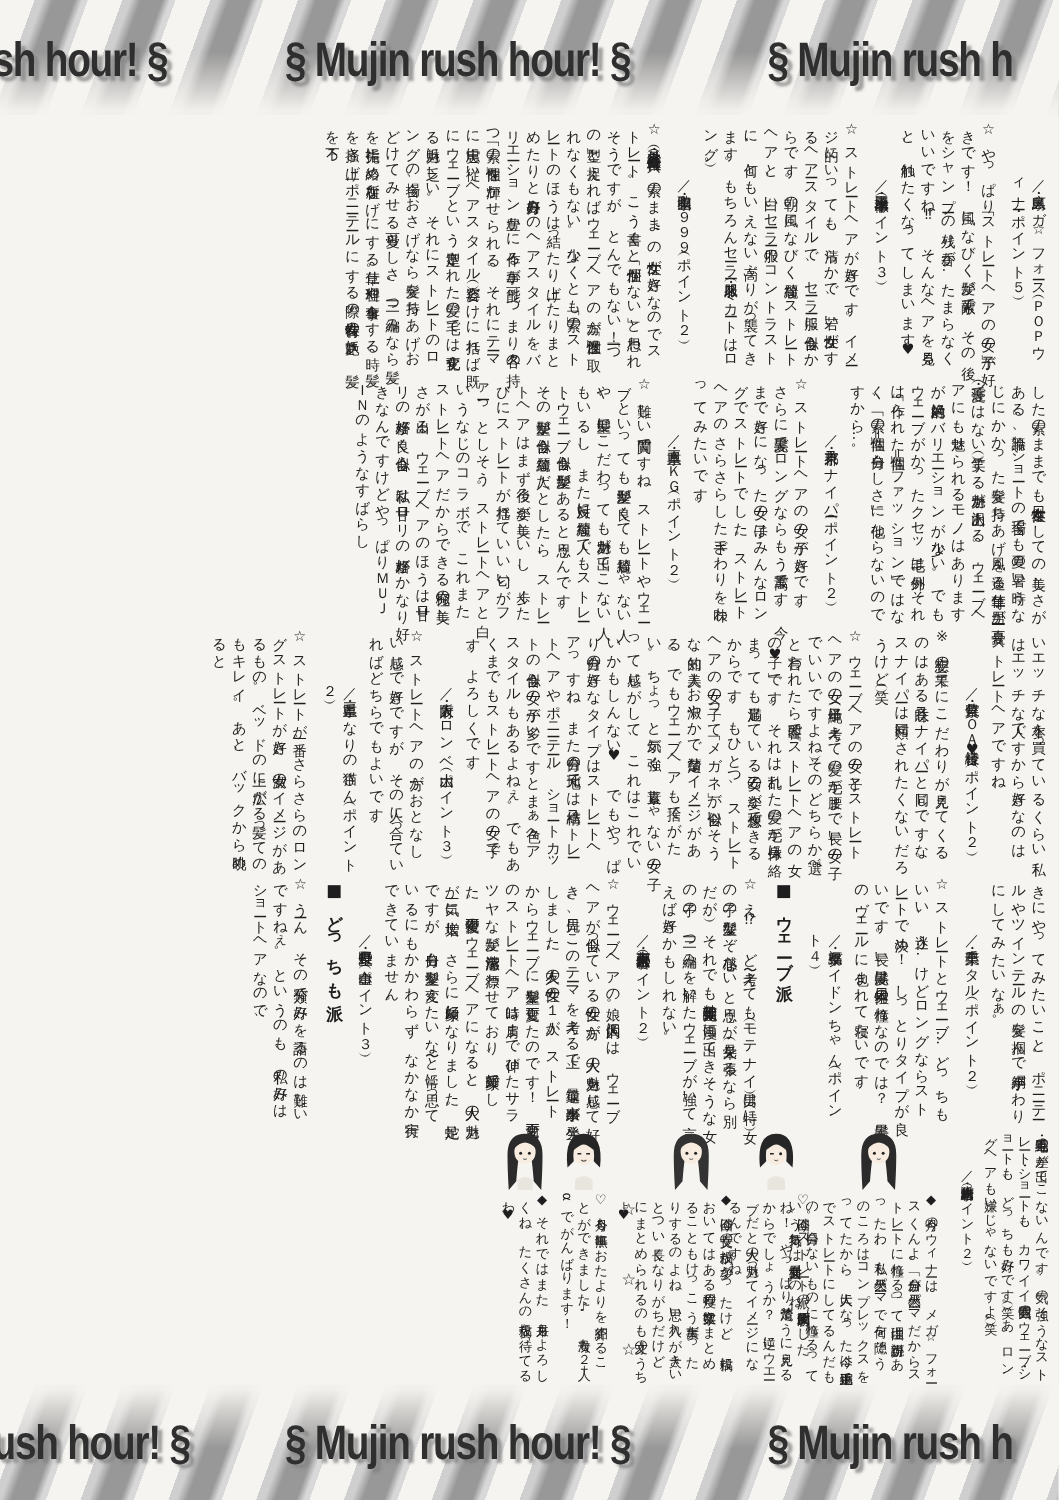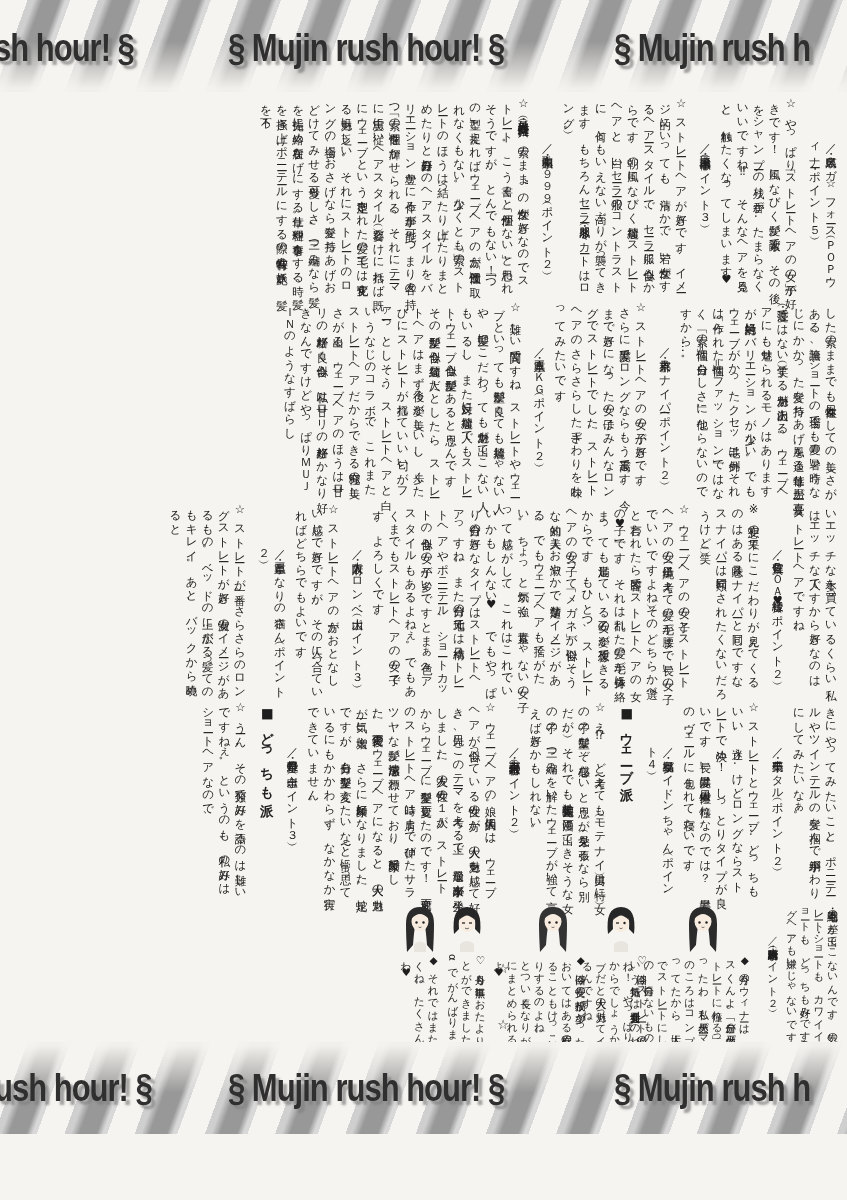--- a/index.html
+++ b/index.html
@@ -11,21 +11,21 @@
   
   .banner{
     position:absolute;left:0;width:100%;height:92px;
     background:repeating-linear-gradient(110deg,
       #f6f4f0 0 26px,
       #cfcfcf 26px 32px,
       #989898 40px 56px,
       #d8d8d8 62px 66px);
   }
   .banner.top{top:0;}
-  .banner.bottom{top:1042px;}
+  .banner.bottom{top:1108px;}
   .banner::after{
     content:"";position:absolute;inset:0;
   }
   .banner.top::after{background:linear-gradient(to bottom,rgba(246,244,240,0) 45%,rgba(246,244,240,.95) 96%);}
   .banner.bottom::after{background:linear-gradient(to top,rgba(246,244,240,0) 45%,rgba(246,244,240,.95) 96%);}
   .banner-text{
     position:absolute;white-space:nowrap;z-index:2;
     font-family:"Liberation Sans",sans-serif;font-weight:bold;
     font-size:31px;letter-spacing:-1px;color:#2f2f2f;
     text-shadow:4px 3px 2px rgba(130,130,130,.75);

